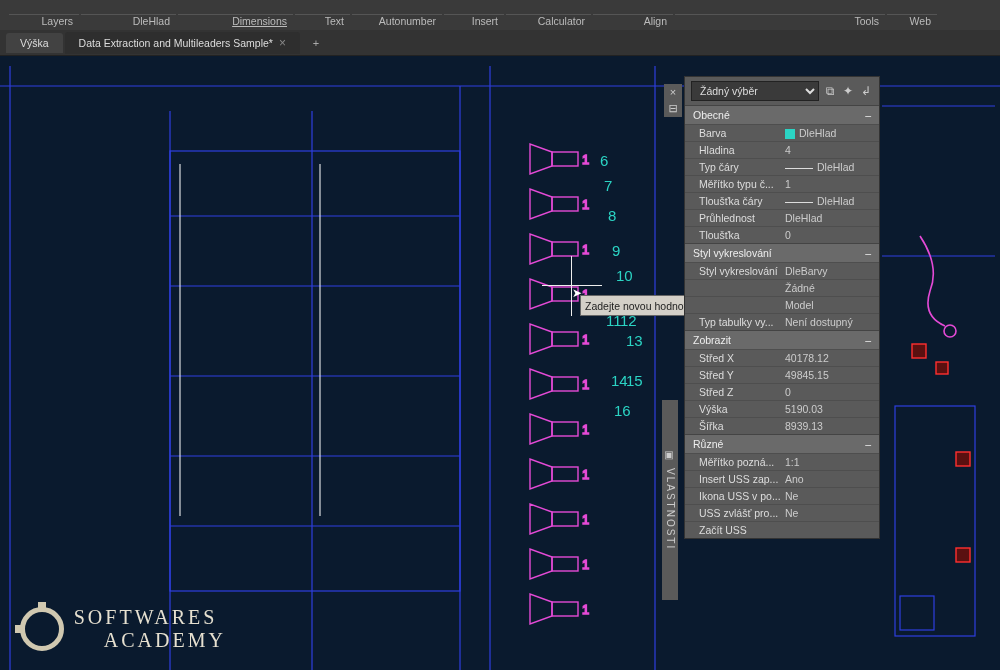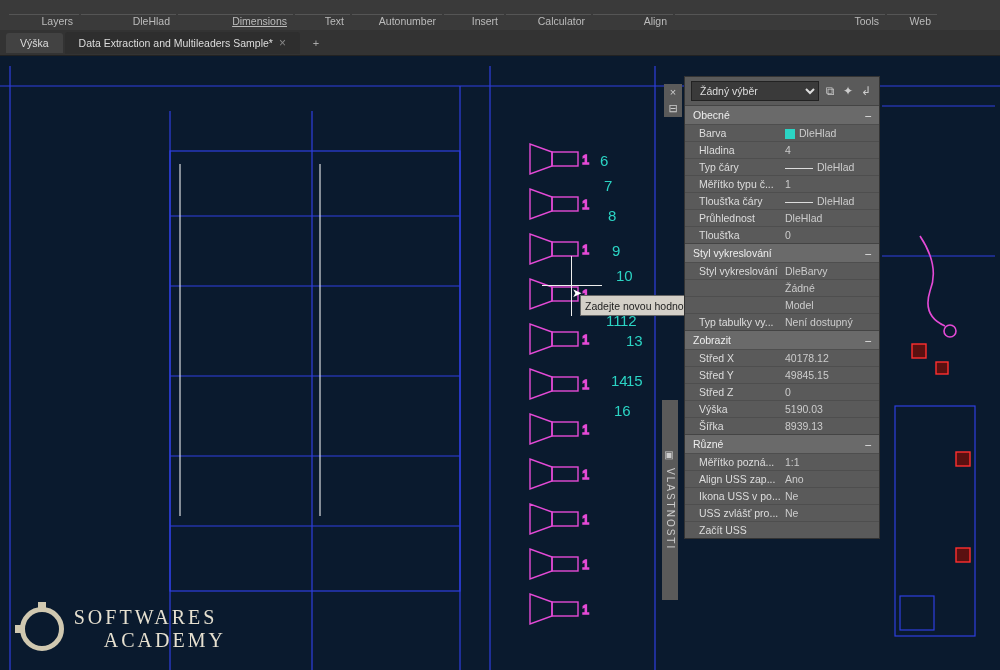--- a/index.html
+++ b/index.html
@@ -505,21 +505,21 @@
 
   <div class="prop-section">
     <span>Různé</span>
       <span class="collapse">–</span>
   </div>
   <div class="prop-row">
     <div class="prop-key">Měřítko pozná...</div>
     <div class="prop-val">1:1</div>
   </div>
   <div class="prop-row">
-    <div class="prop-key">Align USS zap...</div>
+    <div class="prop-key">Insert USS zap...</div>
     <div class="prop-val">Ano</div>
   </div>
   <div class="prop-row">
     <div class="prop-key">Ikona USS v po...</div>
     <div class="prop-val">Ne</div>
   </div>
   <div class="prop-row">
     <div class="prop-key">USS zvlášť pro...</div>
     <div class="prop-val">Ne</div>
   </div>

